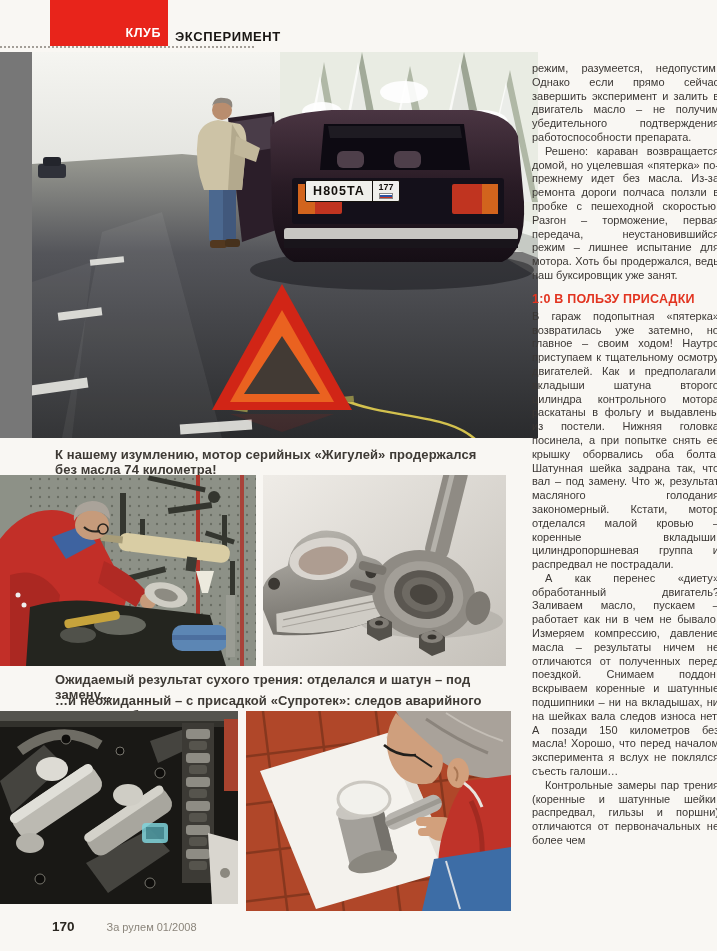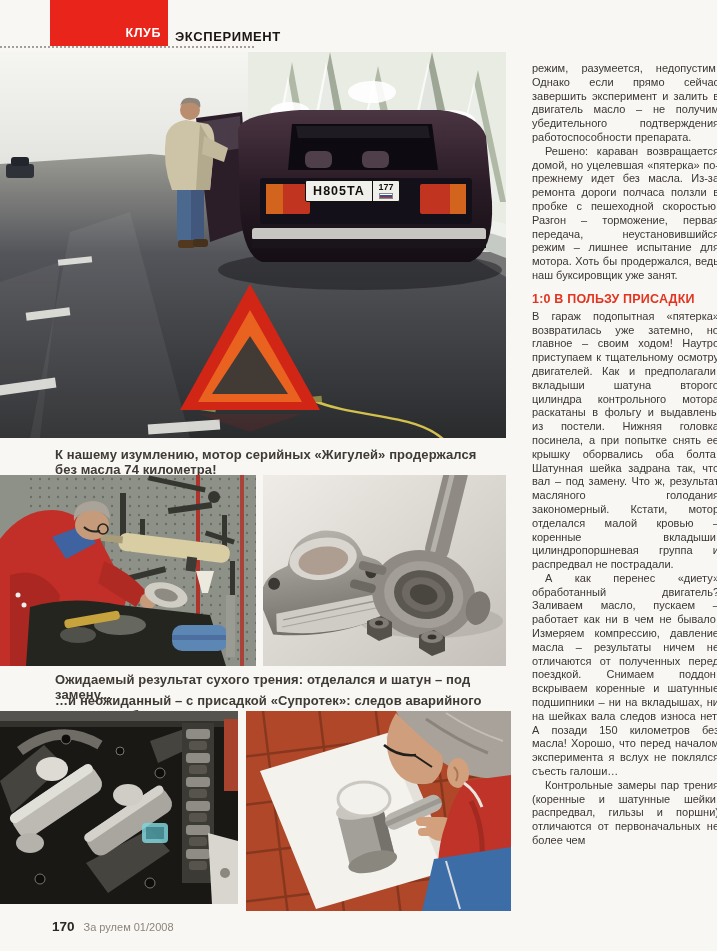--- a/index.html
+++ b/index.html
@@ -20,21 +20,21 @@
   .kicker-label{color:#ffffff;font-weight:bold;font-size:12.5px;letter-spacing:.6px;}
   .section-label{
     position:absolute;left:175px;top:29px;color:#191613;
     font-weight:bold;font-size:13px;letter-spacing:.6px;
   }
   .dotted-rule{position:absolute;left:0;top:46px;width:254px;border-top:2px dotted #a39e97;}
 
   
   .photo{position:absolute;overflow:hidden;background:#777;}
   .photo svg{display:block;width:100%;height:100%;}
-  .main-photo{left:0;top:52px;width:506px;height:386px;}
+  .main-photo{left:0;top:52px;width:506px;height:386px;padding-left:32px;}
   .mid-left-photo{left:0;top:475px;width:256px;height:191px;}
   .mid-right-photo{left:263px;top:475px;width:243px;height:191px;}
   .bot-left-photo{left:0;top:711px;width:238px;height:193px;}
   .bot-right-photo{left:246px;top:711px;width:265px;height:200px;}
 
   
   .plate{
     position:absolute;left:305px;top:128px;width:95px;height:22px;
     background:#efefeb;border:1px solid #14110d;border-radius:2px;
     display:flex;box-sizing:border-box;z-index:3;
@@ -68,21 +68,21 @@
   .article-col p{margin:0;}
   .article-col p.indent{text-indent:13px;}
   .article-heading{
     margin:9px 0 4px 0;color:#e23420;font-size:12.5px;line-height:14px;
     font-weight:bold;letter-spacing:.2px;text-align:left;
   }
 
   
   .footer{position:absolute;left:52px;top:919px;display:flex;align-items:baseline;gap:9px;}
   .page-number{font-weight:bold;font-size:13.5px;color:#2a2620;}
-  .issue{font-size:11px;color:#8b857b;}
+  .issue{font-size:11px;color:#8b857b;margin-left:23px;}
 </style>
 </head>
 <body>
 
 <div class="page">
 
   <div class="kicker-block">
     <span class="kicker-label">КЛУБ</span>
   </div>
   <div class="section-label">ЭКСПЕРИМЕНТ</div>

